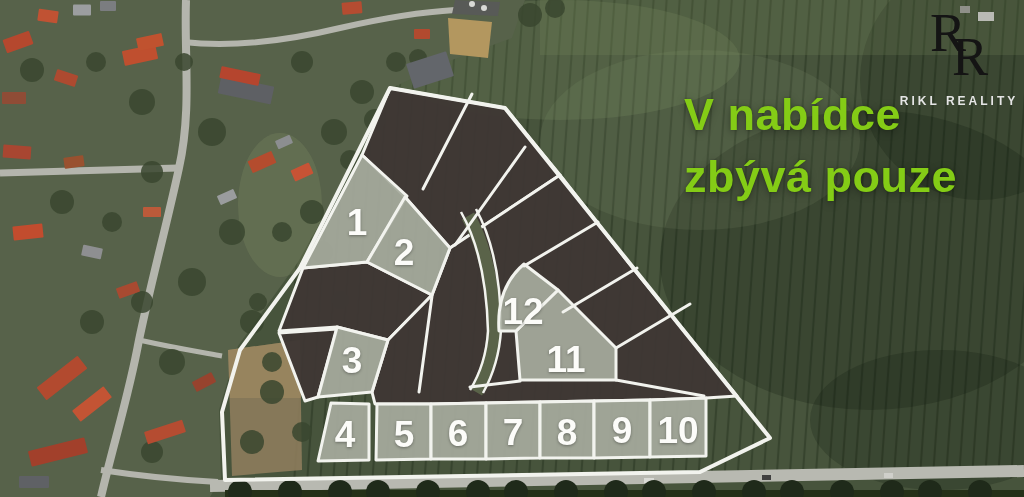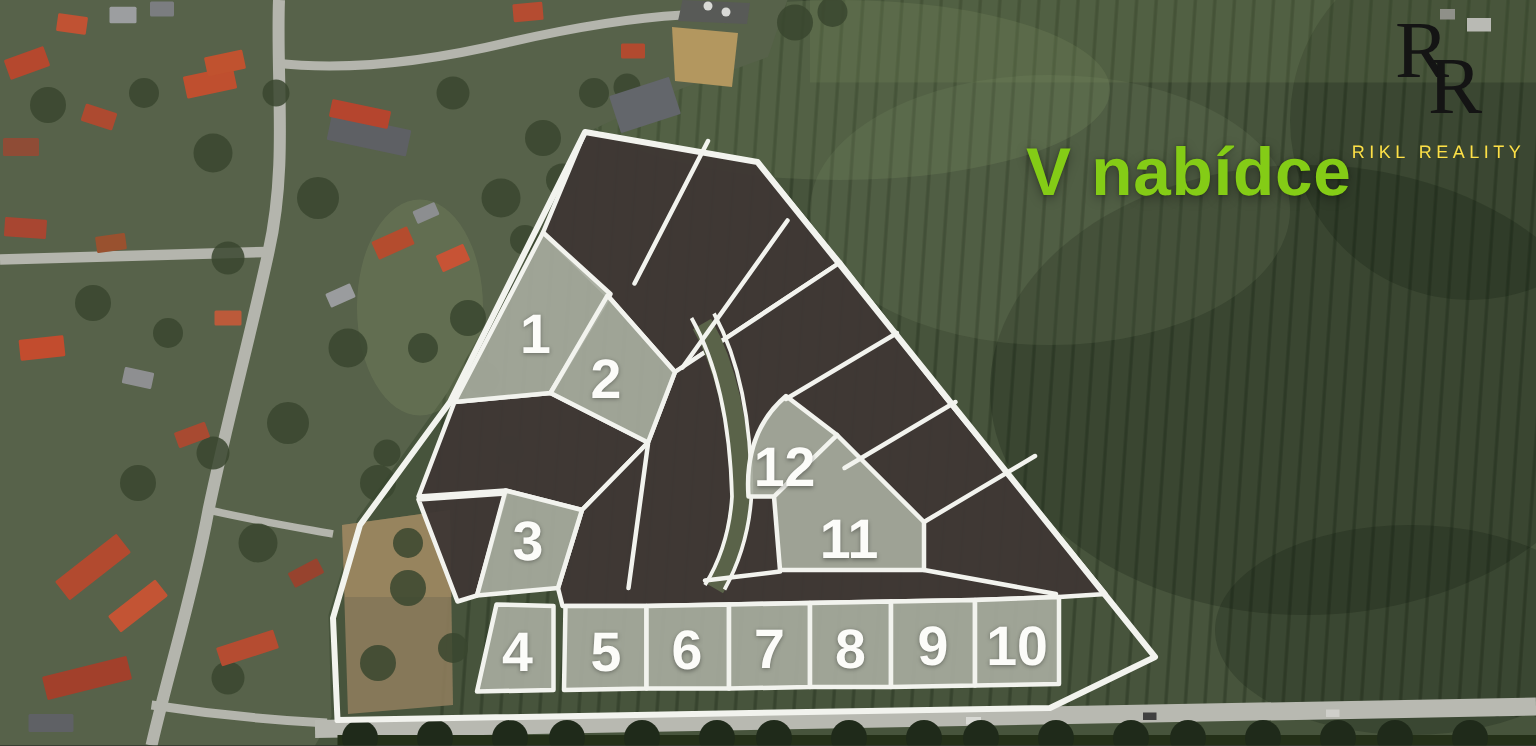--- a/index.html
+++ b/index.html
@@ -17,21 +17,21 @@
   }
   .logo{position:absolute;left:898px;top:6px;width:122px;text-align:center;}
   .monogram{position:relative;height:84px;}
   .monogram span{
     position:absolute;font-family:"Liberation Serif",serif;
     font-size:54px;line-height:1;color:#141414;font-weight:400;
   }
   .monogram .r1{left:32px;top:0;}
   .monogram .r2{left:54px;top:24px;}
   .logo-name{
-    font-size:12px;font-weight:normal;letter-spacing:3px;color:#fde047;
+    font-size:12px;font-weight:bold;letter-spacing:3px;color:#e5e5e5;
     white-space:nowrap;margin-top:4px;
   }
   .plot-label{
     font-family:"Liberation Sans",sans-serif;font-weight:bold;
     text-shadow:0 1px 3px rgba(0,0,0,0.35);
   }
 </style>
 </head>
 <body>
 
@@ -191,20 +191,21 @@
         <text x="567" y="445" text-anchor="middle" font-size="37" fill="#FCFCF9" class="plot-label">8</text>
         <text x="622" y="443" text-anchor="middle" font-size="37" fill="#FCFCF9" class="plot-label">9</text>
         <text x="678" y="443" text-anchor="middle" font-size="37" fill="#FCFCF9" class="plot-label">10</text>
         <text x="566" y="372" text-anchor="middle" font-size="37" fill="#FCFCF9" class="plot-label">11</text>
         <text x="523" y="324" text-anchor="middle" font-size="37" fill="#FCFCF9" class="plot-label">12</text>
       </g>
   </svg>
 
   <div class="headline">
     <div>V nabídce</div>
+    <div>zbývá pouze</div>
   </div>
 
   <div class="logo">
     <div class="monogram">
       <span class="r1">R</span>
       <span class="r2">R</span>
     </div>
     <div class="logo-name">RIKL REALITY</div>
   </div>
 </div>

